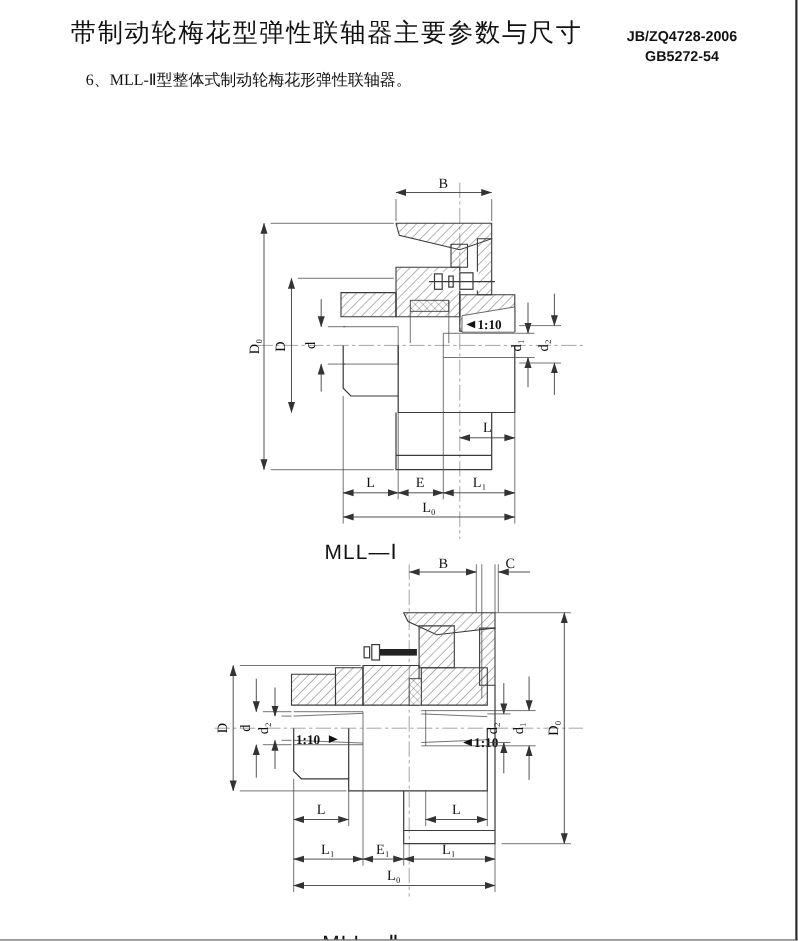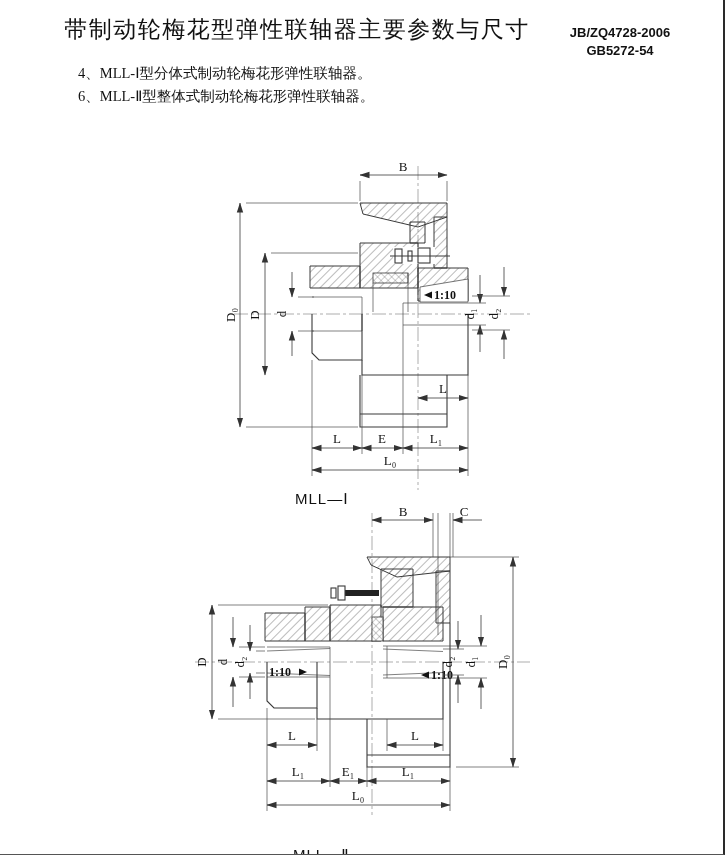--- a/index.html
+++ b/index.html
@@ -16,21 +16,21 @@
   .standards{
     position:absolute;left:552px;top:24px;width:136px;text-align:center;
     font-size:13px;line-height:18px;color:#111;font-family:"Liberation Sans",sans-serif;font-weight:bold;
   }
   .notes{
     position:absolute;left:78px;top:62px;width:560px;
     font-size:14.5px;line-height:23px;color:#111;
     font-family:"Liberation Serif",serif;
   }
   .fig-caption{
-    position:absolute;font-size:15px;letter-spacing:1px;color:#111;
+    position:absolute;font-size:19px;letter-spacing:1px;color:#111;
     font-family:"Liberation Sans",sans-serif;
     text-align:right;
   }
   svg{position:absolute;}
   svg .hat{fill:url(#f1h);stroke:#3a3a3a;stroke-width:1;}
   svg .out{fill:none;stroke:#3a3a3a;stroke-width:1.1;}
   svg .thin{fill:none;stroke:#4a4a4a;stroke-width:0.7;}
   svg .dim{fill:none;stroke:#3a3a3a;stroke-width:0.8;}
   svg .cl{fill:none;stroke:#777;stroke-width:0.6;}
   svg text.lab{font-family:"Liberation Serif",serif;font-size:13px;fill:#111;}
@@ -40,21 +40,20 @@
 <body>
 
 <div class="doc-title">带制动轮梅花型弹性联轴器主要参数与尺寸</div>
 
 <div class="standards">
   <div>JB/ZQ4728-2006</div>
   <div>GB5272-54</div>
 </div>
 
 <div class="notes">
-  <div>4、MLL-Ⅰ型分体式制动轮梅花形弹性联轴器。</div>
   <div>6、MLL-Ⅱ型整体式制动轮梅花形弹性联轴器。</div>
 </div>
 
 <svg style="left:222px;top:156px;" width="320" height="338" viewBox="0 0 320 338">
   <defs>
     <pattern id="f1h" width="6" height="6" patternUnits="userSpaceOnUse" patternTransform="rotate(45)">
       <line x1="0" y1="0" x2="0" y2="6" stroke="#555" stroke-width="0.8"></line>
     </pattern>
     <pattern id="f1x" width="5" height="5" patternUnits="userSpaceOnUse" patternTransform="rotate(45)">
       <path d="M0,0H5M0,0V5" stroke="#555" stroke-width="0.6" fill="none"></path>

